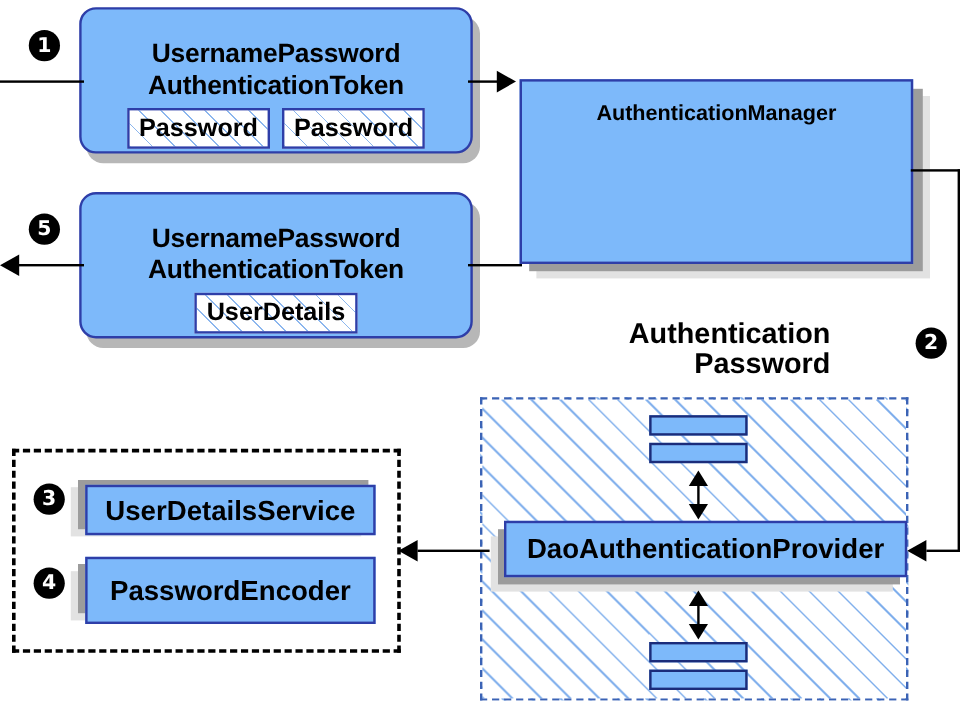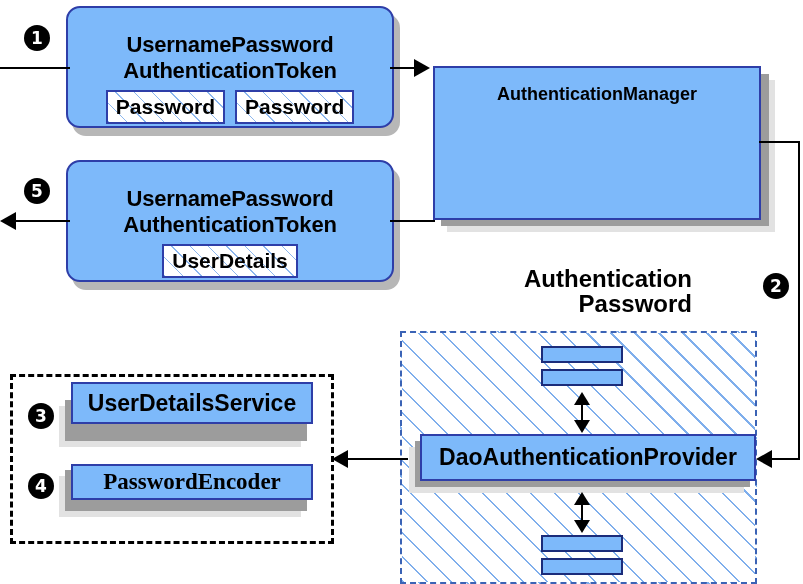--- a/index.html
+++ b/index.html
@@ -263,24 +263,24 @@
   <div class="abs bar" style="left:541px; top:558px; width:82px; height:17px;"></div>
 
   <div class="abs line-h" style="left:348px; top:458px; width:60px;"></div>
   <div class="abs arrow arrow-left" style="left:332px; top:450px;"></div>
 
   <div class="abs dashed-black" style="left:10px; top:374px; width:324px; height:170px;"></div>
 
   <div class="abs badge" style="left:28px; top:403px;">3</div>
   <div class="abs comp-shadow-light" style="left:59px; top:406px; width:242px; height:41px;"></div>
   <div class="abs comp-shadow-dark" style="left:65px; top:400px; width:242px; height:41px;"></div>
-  <div class="abs comp-box" style="left:71px; top:382px; width:242px; height:42px;">
+  <div class="abs comp-box" style="left:71px; top:404px; width:242px; height:42px;">
     <span>UserDetailsService</span>
   </div>
 
   <div class="abs badge" style="left:28px; top:473px;">4</div>
   <div class="abs comp-shadow-light" style="left:59px; top:476px; width:242px; height:41px;"></div>
   <div class="abs comp-shadow-dark" style="left:65px; top:470px; width:242px; height:41px;"></div>
-  <div class="abs comp-box" style="left:71px; top:464px; width:242px; height:36px;font-family:Liberation Serif, serif;">
+  <div class="abs comp-box" style="left:71px; top:464px; width:242px; height:56px;">
     <span>PasswordEncoder</span>
   </div>
 
 </div>
 
 </body></html>

